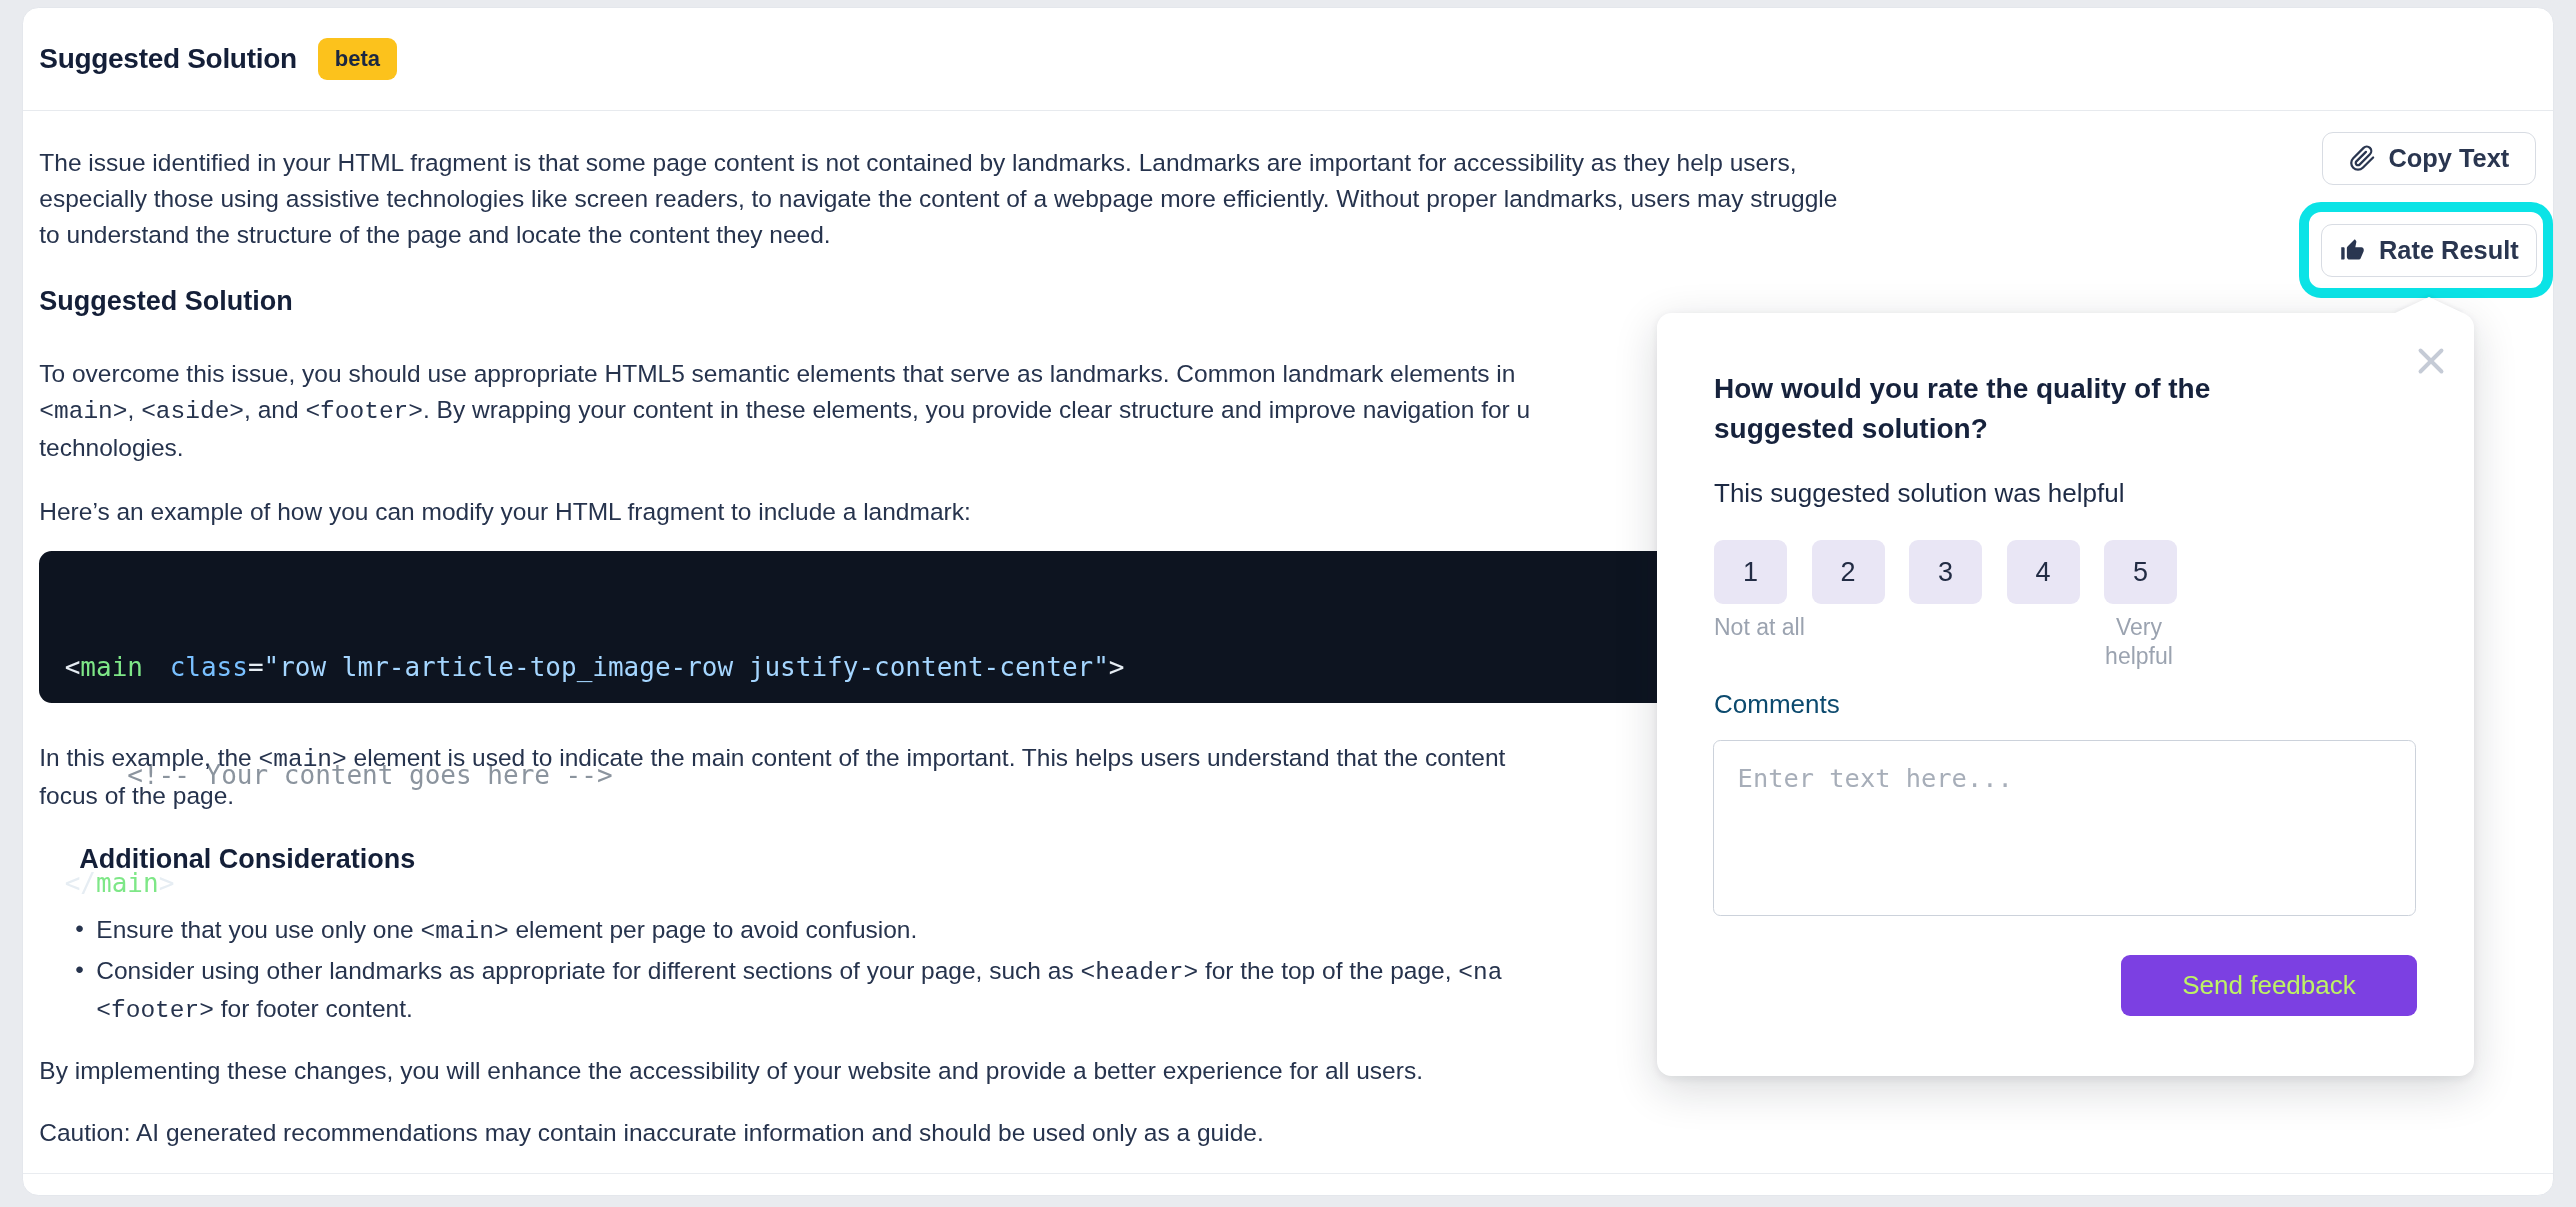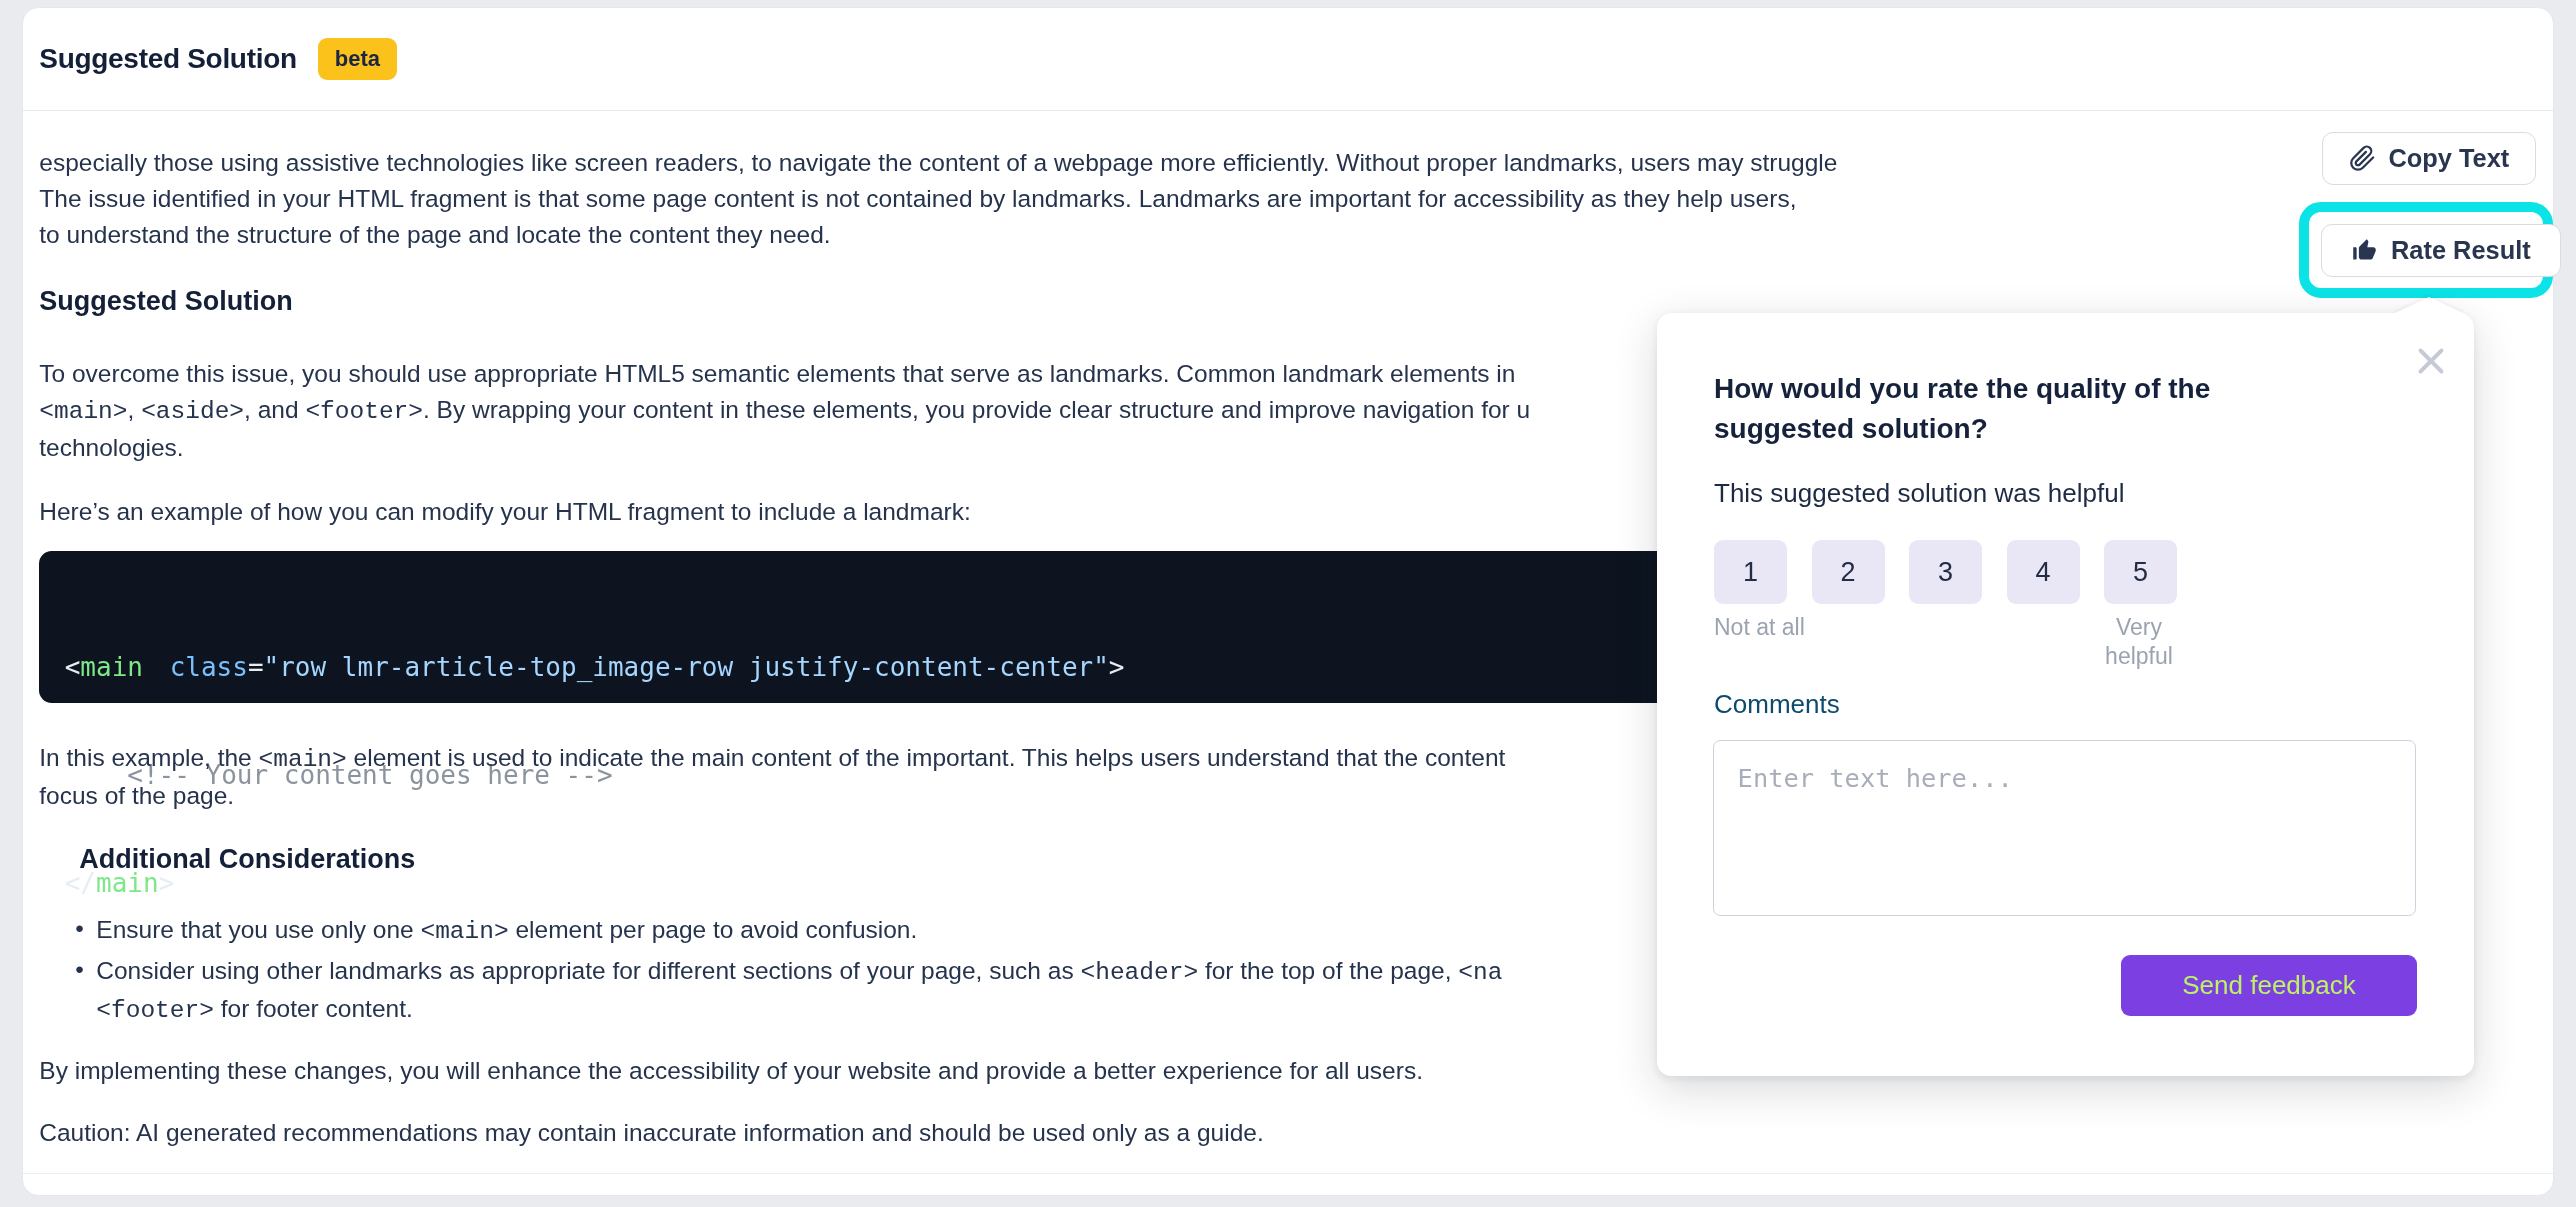--- a/index.html
+++ b/index.html
@@ -52,21 +52,21 @@
   .bottom-divider { position:absolute; left:0; top:1165px; width:100%; height:0.9px; background:#e9ecf0; }
   
   .btn {
     position:absolute; background:#fff; border:1.8px solid #d8dce3; border-radius:11px;
     display:flex; align-items:center; justify-content:center; gap:12.7px;
     font-size:25.4px; font-weight:600; color:#2a3650; cursor:pointer;
     font-family:"Liberation Sans",sans-serif;
   }
   .btn svg { flex:0 0 auto; }
   .copy-btn { left:2299px; top:124px; width:214px; height:53px; }
-  .rate-btn { left:2298px; top:216px; width:240px; height:53px; }
+  .rate-btn { left:2298px; top:216px; width:216px; height:53px; }
   .rate-ring {
     position:absolute; left:2276px; top:194px; width:254px; height:96px;
     border:10px solid var(--highlight,#0be3e6); border-radius:22px;
     pointer-events:none;
   }
   
   .popup {
     position:absolute; left:1634px; top:305px; width:817px; height:763px;
     background:#fff; border-radius:14.5px;
     box-shadow:0 12.7px 44px rgba(16,24,40,.16), 0 2.7px 9px rgba(16,24,40,.07);
@@ -114,22 +114,22 @@
 <body>
 
 <div class="card">
 
   <div class="card-header">
     <span class="card-title">Suggested Solution</span>
     <span class="badge">beta</span>
   </div>
 
   <div class="blk" style="top:137px;">
+    <div>The issue identified in your HTML fragment is that some page content is not contained by landmarks. Landmarks are important for accessibility as they help users,</div>
     <div>especially those using assistive technologies like screen readers, to navigate the content of a webpage more efficiently. Without proper landmarks, users may struggle</div>
-    <div>The issue identified in your HTML fragment is that some page content is not contained by landmarks. Landmarks are important for accessibility as they help users,</div>
     <div>to understand the structure of the page and locate the content they need.</div>
   </div>
 
   <div class="blk h3" style="top:277px;">Suggested Solution</div>
 
   <div class="blk" style="top:348px;">
     <div><span>To overcome this issue, you should use appropriate HTML5 semantic elements that serve as landmarks. Common landmark elements in</span></div>
     <div><span class="seg-code">&lt;main&gt;</span><span>, </span><span class="seg-code">&lt;aside&gt;</span><span>, and </span><span class="seg-code">&lt;footer&gt;</span><span>. By wrapping your content in these elements, you provide clear structure and improve navigation for u</span></div>
     <div><span>technologies.</span></div>
   </div>

